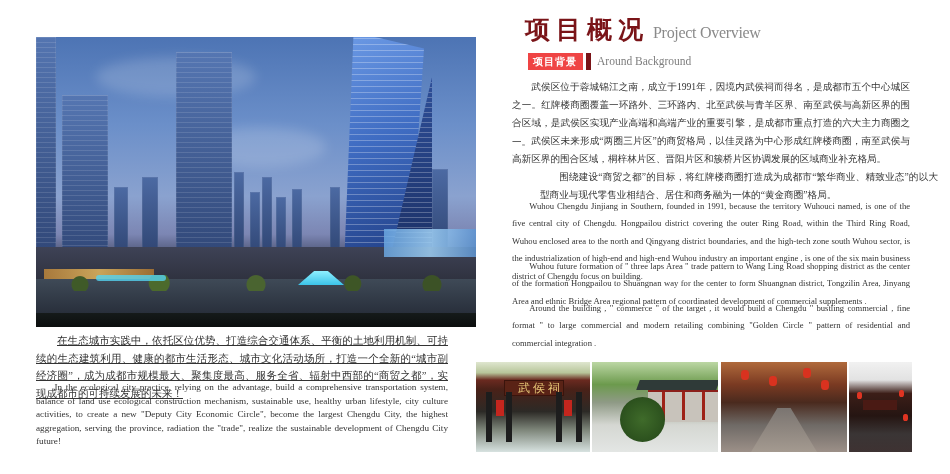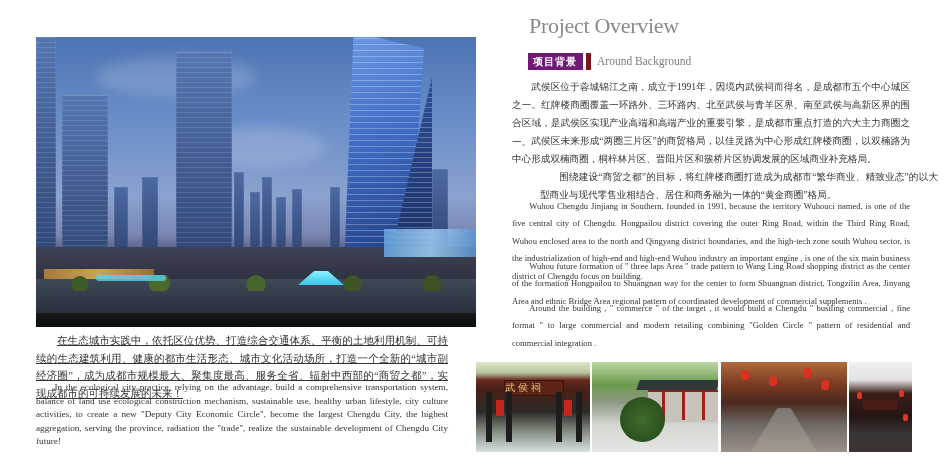--- a/index.html
+++ b/index.html
@@ -44,41 +44,41 @@
 
   
   .left-cn { position:absolute; left:36px; top:332px; width:412px; font-size:10.5px; line-height:17.5px;
              color:#333; text-indent:2em; text-align:justify; margin:0;text-decoration:underline; }
   .left-en { position:absolute; left:36px; top:381px; width:412px; font-size:9.2px; line-height:13.6px;
              color:#333; text-indent:2em; text-align:justify; margin:0; }
 
   
   .title { position:absolute; left:525px; top:13px; display:flex; align-items:baseline; white-space:nowrap; }
   .title .cn { font-size:25px; font-weight:bold; color:#7a1418; letter-spacing:6px; font-family:"DejaVu Serif", serif; }
-  .title .en { font-size:22px; color:#8a8a8a; margin-left:4px; letter-spacing:-0.3px; }
+  .title .en { font-size:16px; color:#8a8a8a; margin-left:4px; letter-spacing:-0.3px; }
 
   
   .section { position:absolute; left:528px; top:52px; display:flex; align-items:center; height:18px; }
-  .section .tag { background:#701a75; color:#fff; font-size:10px; font-weight:bold; height:17px; line-height:17px;
+  .section .tag { background:#ef4444; color:#fff; font-size:10px; font-weight:bold; height:17px; line-height:17px;
                   padding:0 6px 0 5px; letter-spacing:1px; }
   .section .bar { width:5px; height:17px; background:#7a1418; margin-left:3px; }
   .section .en { font-size:11.5px; color:#7e7e7e; margin-left:6px; }
 
   
   .p-cn { position:absolute; left:512px; width:398px; font-size:9.6px; line-height:18.2px; color:#333;
           text-indent:2em; text-align:justify; margin:0; }
   .p-en { position:absolute; left:512px; width:398px; font-size:8.6px; line-height:17.4px; color:#333;
           text-indent:2em; text-align:justify; margin:0; }
 
   
   .photo { position:absolute; top:362px; height:90px; overflow:hidden; }
   .ph1 { left:476px; width:114px;
          background:linear-gradient(180deg,#dfe6cf 0%,#b7c59a 12%,#6a2a20 20%,#4a2118 30%,#2c2a26 55%,#7c8478 75%,#d7e2e0 100%); }
   .ph1 .sign { position:absolute; left:28px; top:18px; width:58px; height:14px; background:#5a2316; border:1px solid #3a140c; }
-  .ph1 .sign span { display:block; color:#e6c777; font-size:10px; text-align:left; line-height:14px; letter-spacing:3px; }
+  .ph1 .sign span { display:block; color:#e6c777; font-size:12px; text-align:right; line-height:14px; letter-spacing:3px; }
   .ph1 .col { position:absolute; top:30px; width:6px; height:50px; background:#1d1d1d; }
   .ph1 .lantern { position:absolute; top:38px; width:8px; height:16px; background:#c4261e; }
   .ph2 { left:592px; width:126px;
          background:linear-gradient(180deg,#bcd7a4 0%,#6c9a4d 25%,#8f9a86 45%,#d5d7d2 70%,#e3e6e4 100%); }
   .ph2 .roof { position:absolute; right:0; top:18px; width:80px; height:10px; background:#2f3a38; transform:skewX(-20deg); }
   .ph2 .hall { position:absolute; right:0; top:28px; width:70px; height:30px; background:#c8c3bb; border-top:2px solid #8b1f1a; }
   .ph2 .pillar { position:absolute; top:30px; width:3px; height:28px; background:#9e2218; }
   .ph2 .bush { position:absolute; left:28px; top:35px; width:45px; height:45px; border-radius:50%; background:radial-gradient(circle,#3f6b2a,#234518); }
   .ph3 { left:721px; width:126px;
          background:linear-gradient(180deg,#b06a3c 0%,#7a3a22 25%,#4a2a1e 45%,#6f6a66 70%,#9c9088 100%); }
@@ -116,31 +116,32 @@
   <div class="trees"></div>
   <div class="pool"></div>
   <div class="pool2"></div>
   <div class="fg"></div>
 </div>
 
 <p class="left-cn">在生态城市实践中，依托区位优势、打造综合交通体系、平衡的土地利用机制、可持续的生态建筑利用、健康的都市生活形态、城市文化活动场所，打造一个全新的“城市副经济圈”，成为成都市规模最大、聚集度最高、服务全省、辐射中西部的“商贸之都”，实现成都市的可持续发展的未来！</p>
 <p class="left-en">In the ecological city practice, relying on the advantage, build a comprehensive transportation system, balance of land use ecological construction mechanism, sustainable use, healthy urban lifestyle, city culture activities, to create a new "Deputy City Economic Circle", become the largest Chengdu City, the highest aggregation, serving the province, radiation the "trade", realize the sustainable development of Chengdu City future!</p>
 
 <div class="title">
+  <span class="cn">项目概况</span>
   <span class="en">Project Overview</span>
 </div>
 
 <div class="section">
   <span class="tag">项目背景</span>
   <span class="bar"></span>
   <span class="en">Around Background</span>
 </div>
 
 <p class="p-cn" style="top:78px;">武侯区位于蓉城锦江之南，成立于1991年，因境内武侯祠而得名，是成都市五个中心城区之一。红牌楼商圈覆盖一环路外、三环路内、北至武侯与青羊区界、南至武侯与高新区界的围合区域，是武侯区实现产业高端和高端产业的重要引擎，是成都市重点打造的六大主力商圈之一。</p>
-<p class="p-cn" style="top:132px;">武侯区未来形成“两圈三片区”的商贸格局，以佳灵路为中心形成红牌楼商圈，以双楠路为中心形成双楠商圈，桐梓林片区、晋阳片区和簇桥片区协调发展的区域商业补充格局。</p>
+<p class="p-cn" style="top:132px;">武侯区未来形成“两圈三片区”的商贸格局，以佳灵路为中心形成红牌楼商圈，南至武侯与高新区界的围合区域，桐梓林片区、晋阳片区和簇桥片区协调发展的区域商业补充格局。</p>
 <p class="p-cn" style="top:168px;margin-left:28px;">围绕建设“商贸之都”的目标，将红牌楼商圈打造成为成都市“繁华商业、精致业态”的以大型商业与现代零售业相结合、居住和商务融为一体的“黄金商圈”格局。</p>
 
 <p class="p-en" style="top:198px;">Wuhou Chengdu Jinjiang in Southern, founded in 1991, because the territory Wuhouci named, is one of the five central city of Chengdu. Hongpailou district covering the outer Ring Road, within the Third Ring Road, Wuhou enclosed area to the north and Qingyang district boundaries, and the high-tech zone south Wuhou sector, is the industrialization of high-end and high-end Wuhou industry an important engine , is one of the six main business district of Chengdu focus on building.</p>
 <p class="p-en" style="top:258px;">Wuhou future formation of " three laps Area " trade pattern to Wang Ling Road shopping district as the center of the formation Hongpailou to Shuangnan way for the center to form Shuangnan district, Tongzilin Area, Jinyang Area and ethnic Bridge Area regional pattern of coordinated development of commercial supplements .</p>
 <p class="p-en" style="top:300px;">Around the building , " commerce " of the target , it would build a Chengdu " bustling commercial , fine format " to large commercial and modern retailing combining "Golden Circle " pattern of residential and commercial integration .</p>
 
 <div class="photo ph1">
   <div class="sign">
       <span>武侯祠</span>
     </div>

